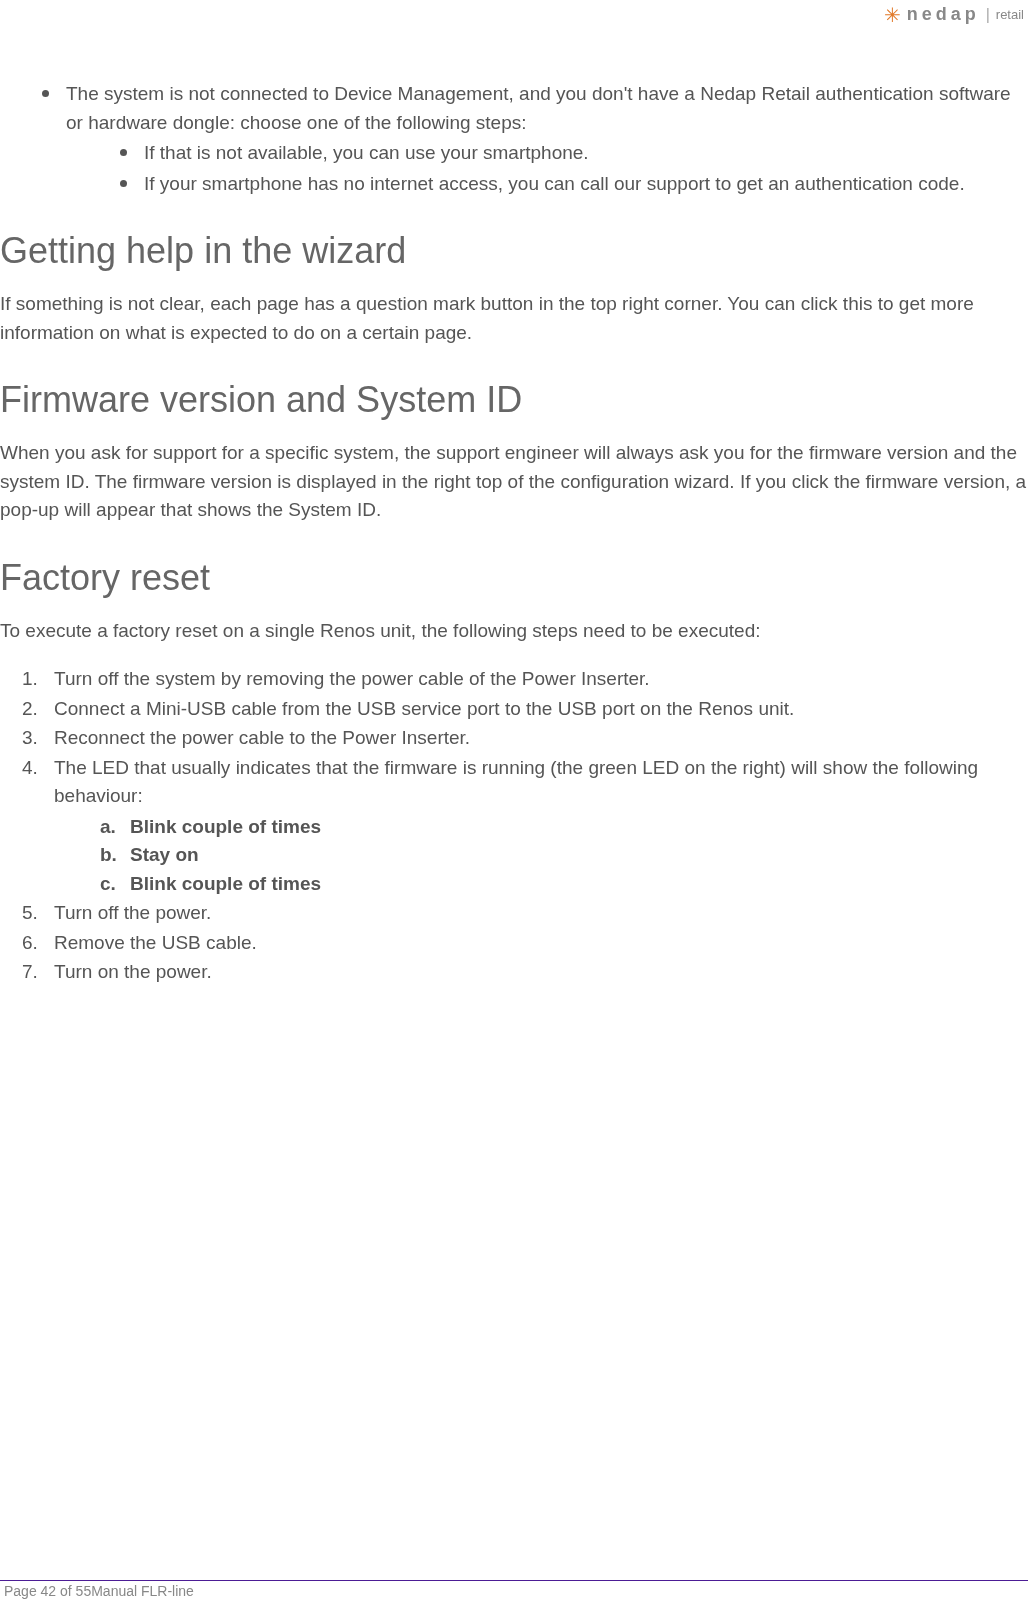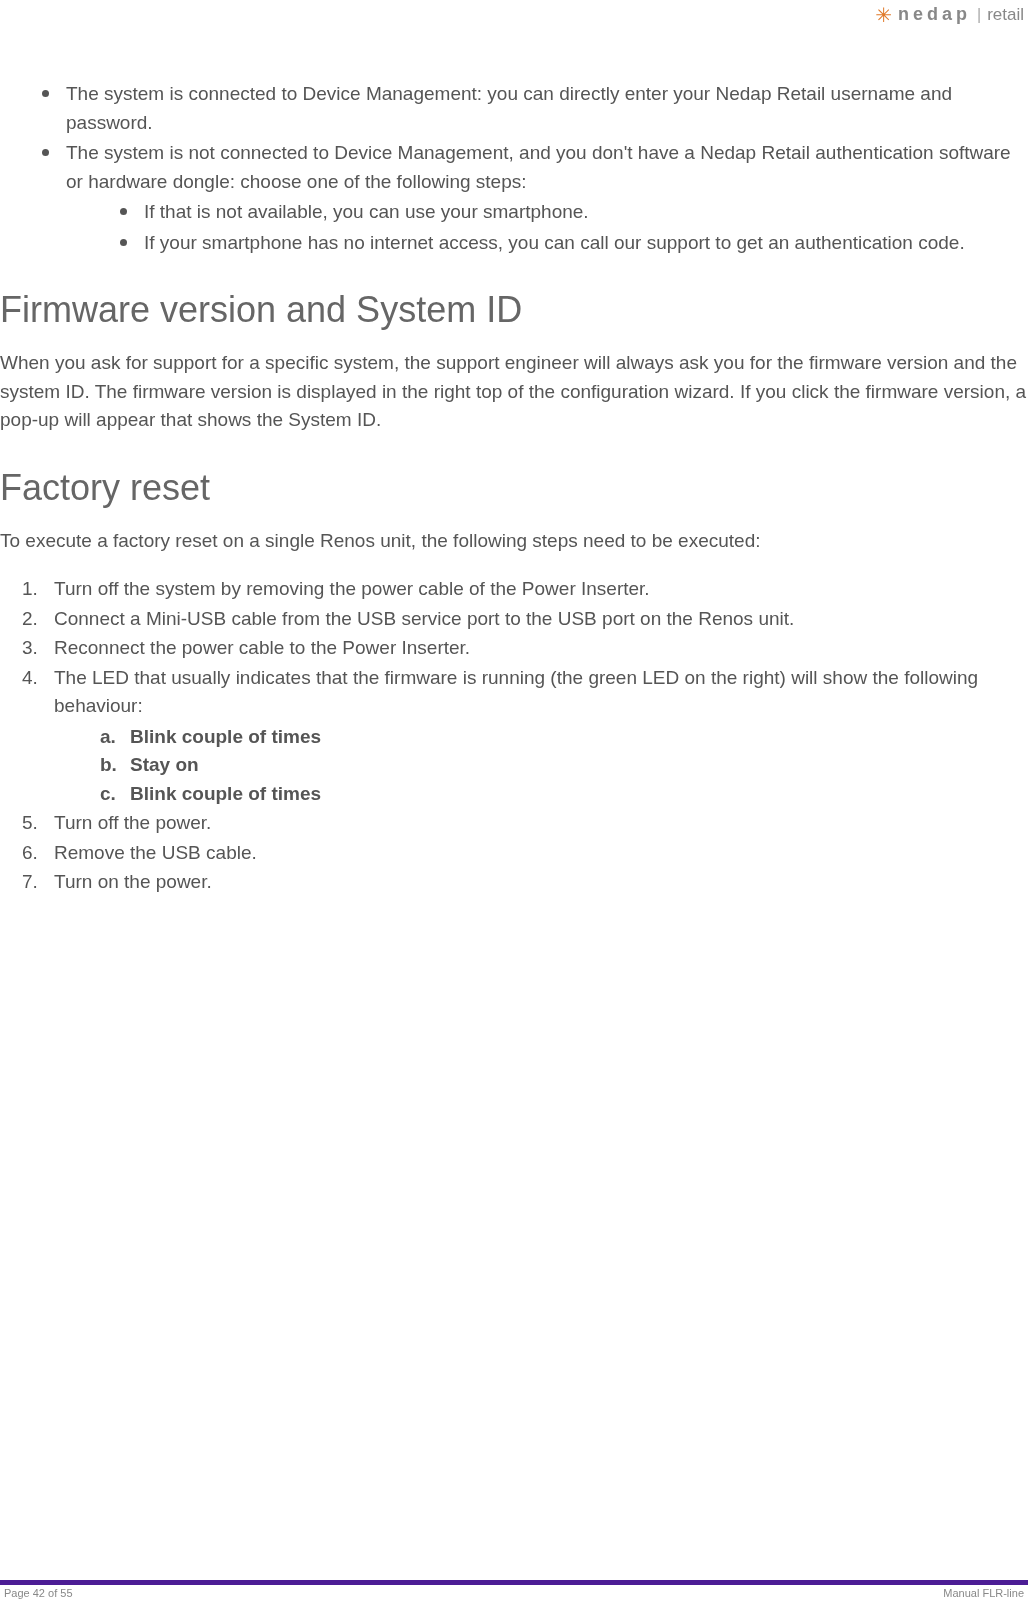--- a/index.html
+++ b/index.html
@@ -36,21 +36,21 @@
       font-size: 18px;
       color: #888;
       text-transform: lowercase;
     }
     .logo-divider {
       color: #aaa;
       font-size: 16px;
     }
     .logo-suffix {
       color: #888;
-      font-size: 17px;
+      font-size: 13px;
     }
     .content {
       padding: 80px 0 0 0;
     }
     .indent-region {
       padding-left: 36px;
     }
     ul.bullet-list {
       list-style: none;
       padding-left: 0;
@@ -143,54 +143,55 @@
     .sub-para {
       font-size: 19px;
       line-height: 1.5;
       color: #555;
     }
     .footer {
       position: absolute;
       bottom: 4px;
       left: 0;
       right: 0;
-      border-top: 5px solid #4c1d95;
+      border-top: 1px solid #4c1d95;
       display: flex;
-      justify-content: space-between;
+      justify-content: flex-start;
       padding: 2px 4px 0 4px;
-      font-size: 11px;
+      font-size: 14px;
       color: #888;
     }
   </style>
 </head>
 <body>
 
 <div class="header-logo">
   <span class="logo-star">✳</span>
   <span class="logo-text">nedap</span>
   <span class="logo-divider">|</span>
   <span class="logo-suffix">retail</span>
 </div>
 
 <div class="content">
 
   <div class="indent-region">
     <ul class="bullet-list">
-      <li>The system is connected to Device Management: you can directly enter your Nedap Retail username and password.</li>
       <li>
         <span>The system is not connected to Device Management, and you don't have a Nedap Retail authentication software or hardware dongle: choose one of the following steps:</span>
         <ul class="bullet-list nested">
           <li>If that is not available, you can use your smartphone.</li>
           <li>If your smartphone has no internet access, you can call our support to get an authentication code.</li>
         </ul>
       </li>
     </ul>
   </div>
 
 
+  <h2>Getting help in the wizard</h2>
+  <p class="section-para">If something is not clear, each page has a question mark button in the top right corner. You can click this to get more information on what is expected to do on a certain page.</p>
 
   <h2>Firmware version and System ID</h2>
   <p class="section-para">When you ask for support for a specific system, the support engineer will always ask you for the firmware version and the system ID. The firmware version is displayed in the right top of the configuration wizard. If you click the firmware version, a pop-up will appear that shows the System ID.</p>
 
   <h2>Factory reset</h2>
   <p class="section-para">To execute a factory reset on a single Renos unit, the following steps need to be executed:</p>
 
   <ol class="numbered">
     <li>Turn off the system by removing the power cable of the Power Inserter.</li>
     <li>Connect a Mini-USB cable from the USB service port to the USB port on the Renos unit.</li>

